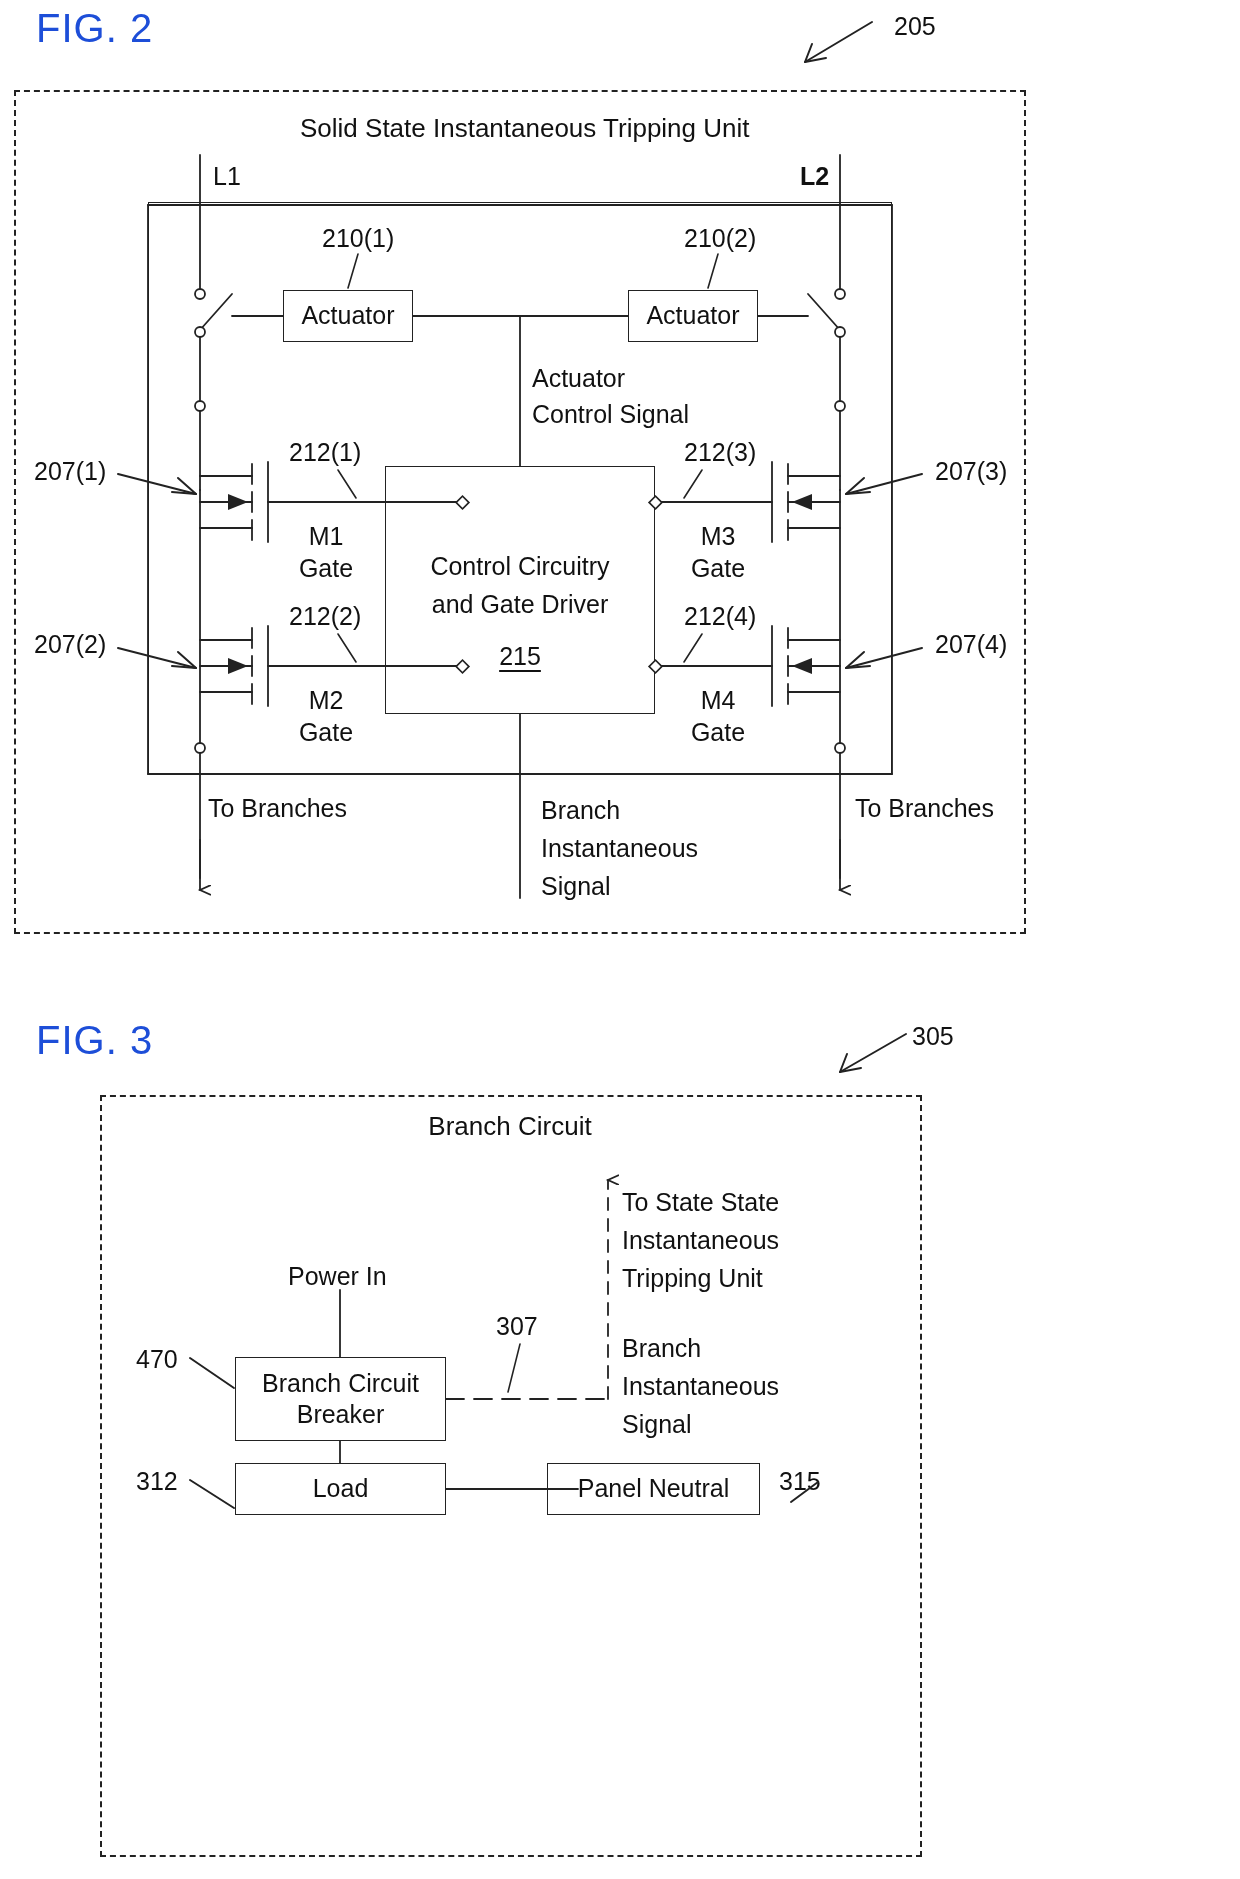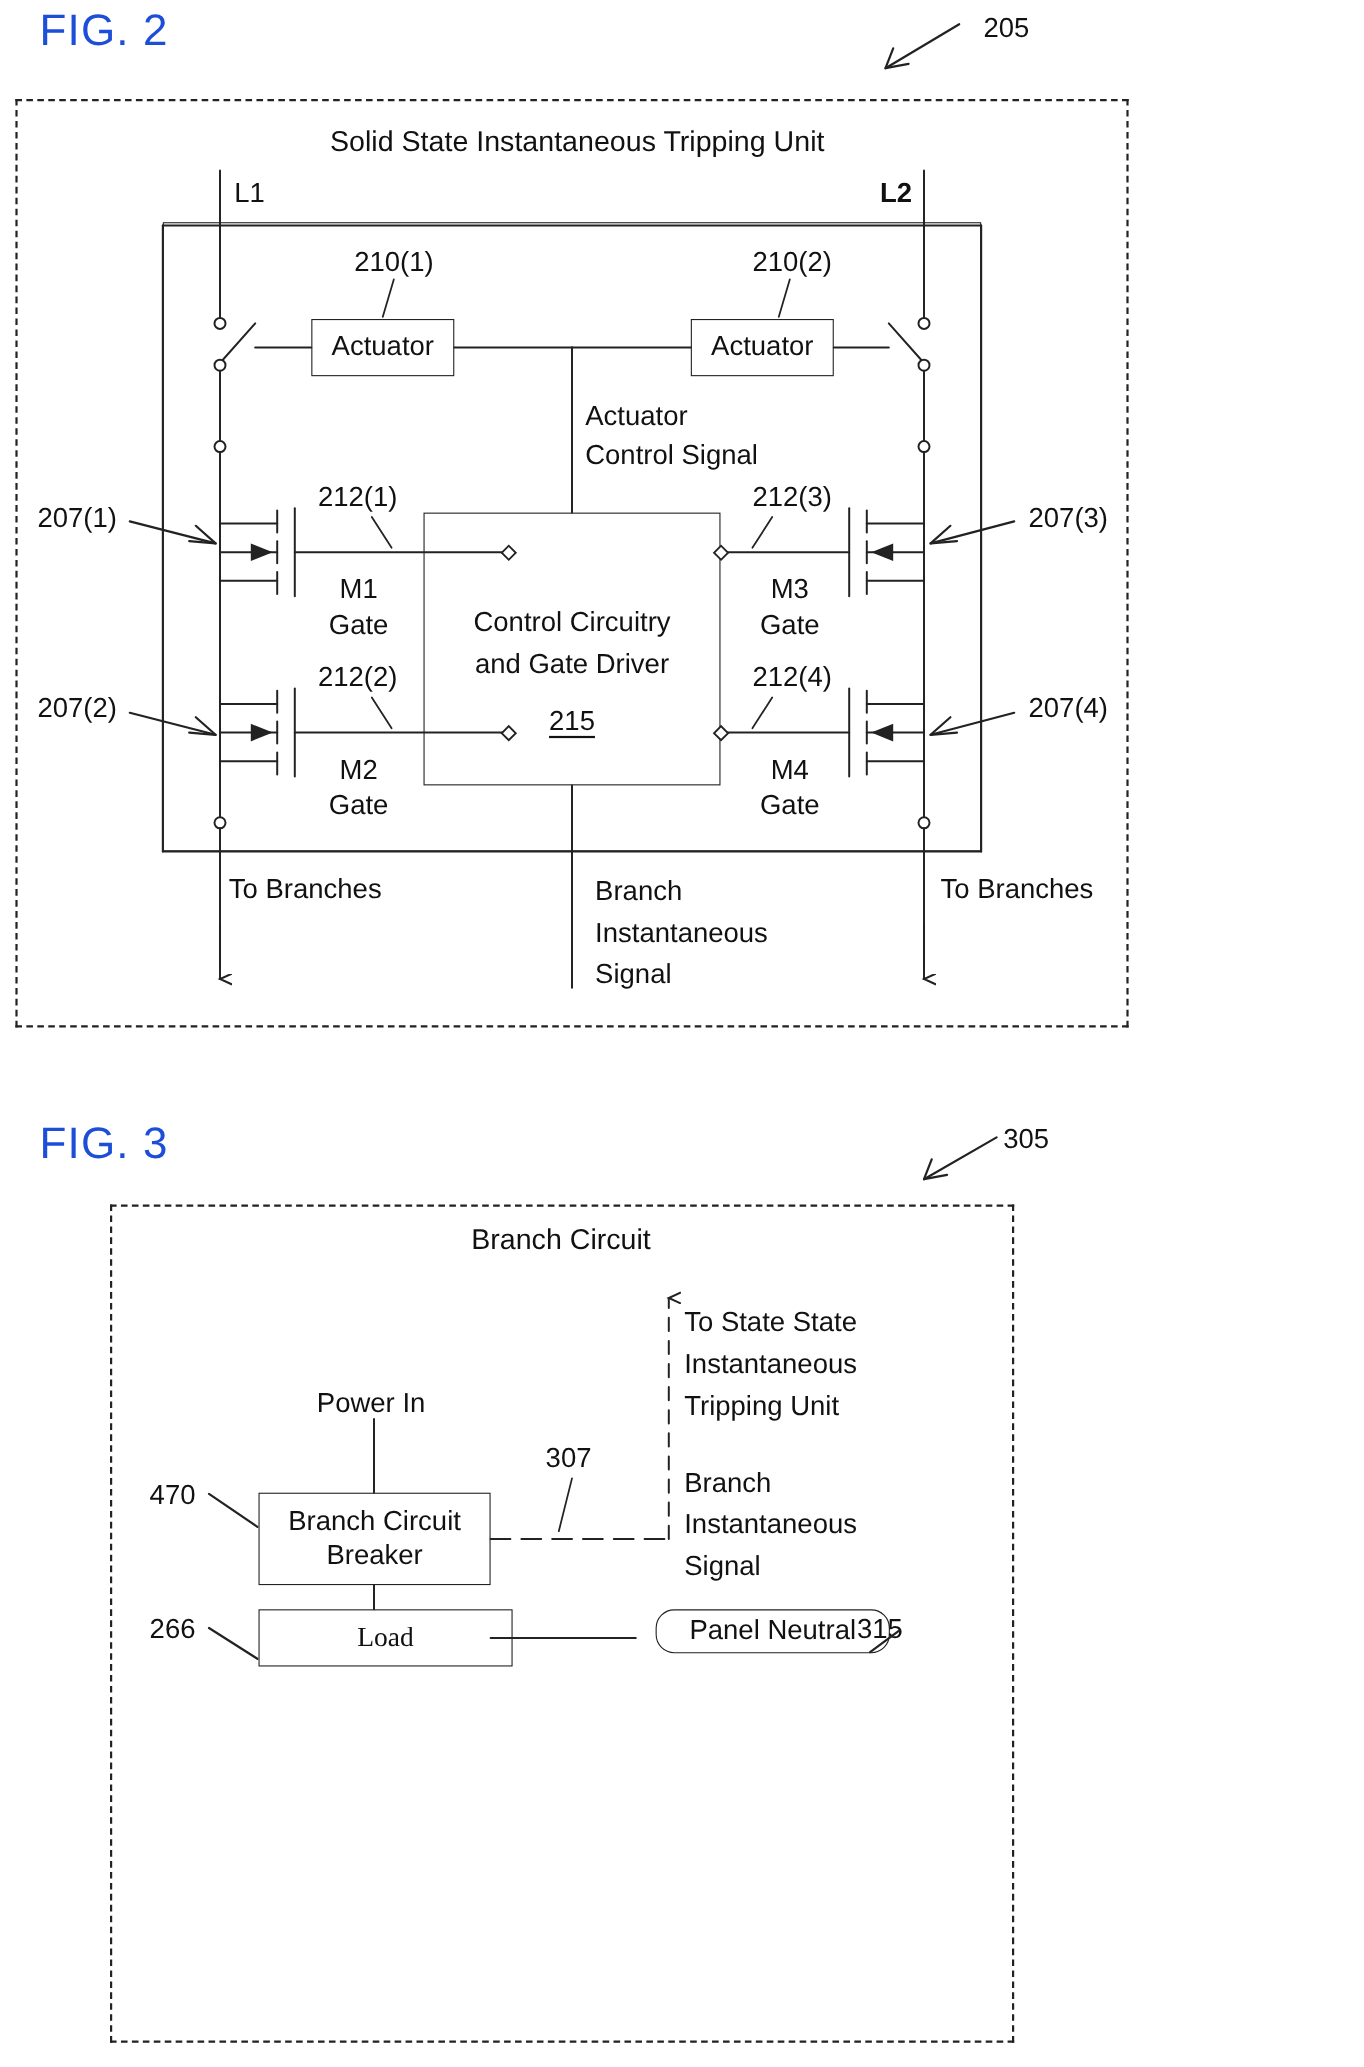--- a/index.html
+++ b/index.html
@@ -152,24 +152,24 @@
   <div class="ref" style="left:496px; top:1312px;">307</div>
 
   <div class="txt" style="left:288px; top:1258px;">Power In</div>
 
   <div class="box" style="left:235px; top:1357px; width:211px; height:84px; flex-direction:column;">
     <span>Branch Circuit</span>
     <span>Breaker</span>
   </div>
   <div class="ref" style="left:136px; top:1345px;">470</div>
 
-  <div class="box" style="left:235px; top:1463px; width:231px; height:52px;font-family:Liberation Serif, serif;">Load</div>
-  <div class="ref" style="left:136px; top:1467px;">266</div>
-
-  <div class="box" style="left:596px; top:1463px; width:213px; height:40px;border-radius:17px;">Panel Neutral</div>
+  <div class="box" style="left:235px; top:1463px; width:211px; height:52px;">Load</div>
+  <div class="ref" style="left:136px; top:1467px;">312</div>
+
+  <div class="box" style="left:547px; top:1463px; width:213px; height:52px;">Panel Neutral</div>
   <div class="ref" style="left:779px; top:1467px;">315</div>
 
   <svg class="ov" viewBox="0 0 1240 1879">
     <defs>
       <marker id="arrowDown" markerWidth="14" markerHeight="14" refX="5" refY="11" orient="auto" markerUnits="userSpaceOnUse">
         <path d="M0,0 L5,11 L10,0" fill="none" stroke="#222" stroke-width="1.8"></path>
       </marker>
       <marker id="arrowUp" markerWidth="14" markerHeight="14" refX="5" refY="3" orient="auto" markerUnits="userSpaceOnUse">
         <path d="M0,14 L5,3 L10,14" fill="none" stroke="#222" stroke-width="1.8"></path>
       </marker>

